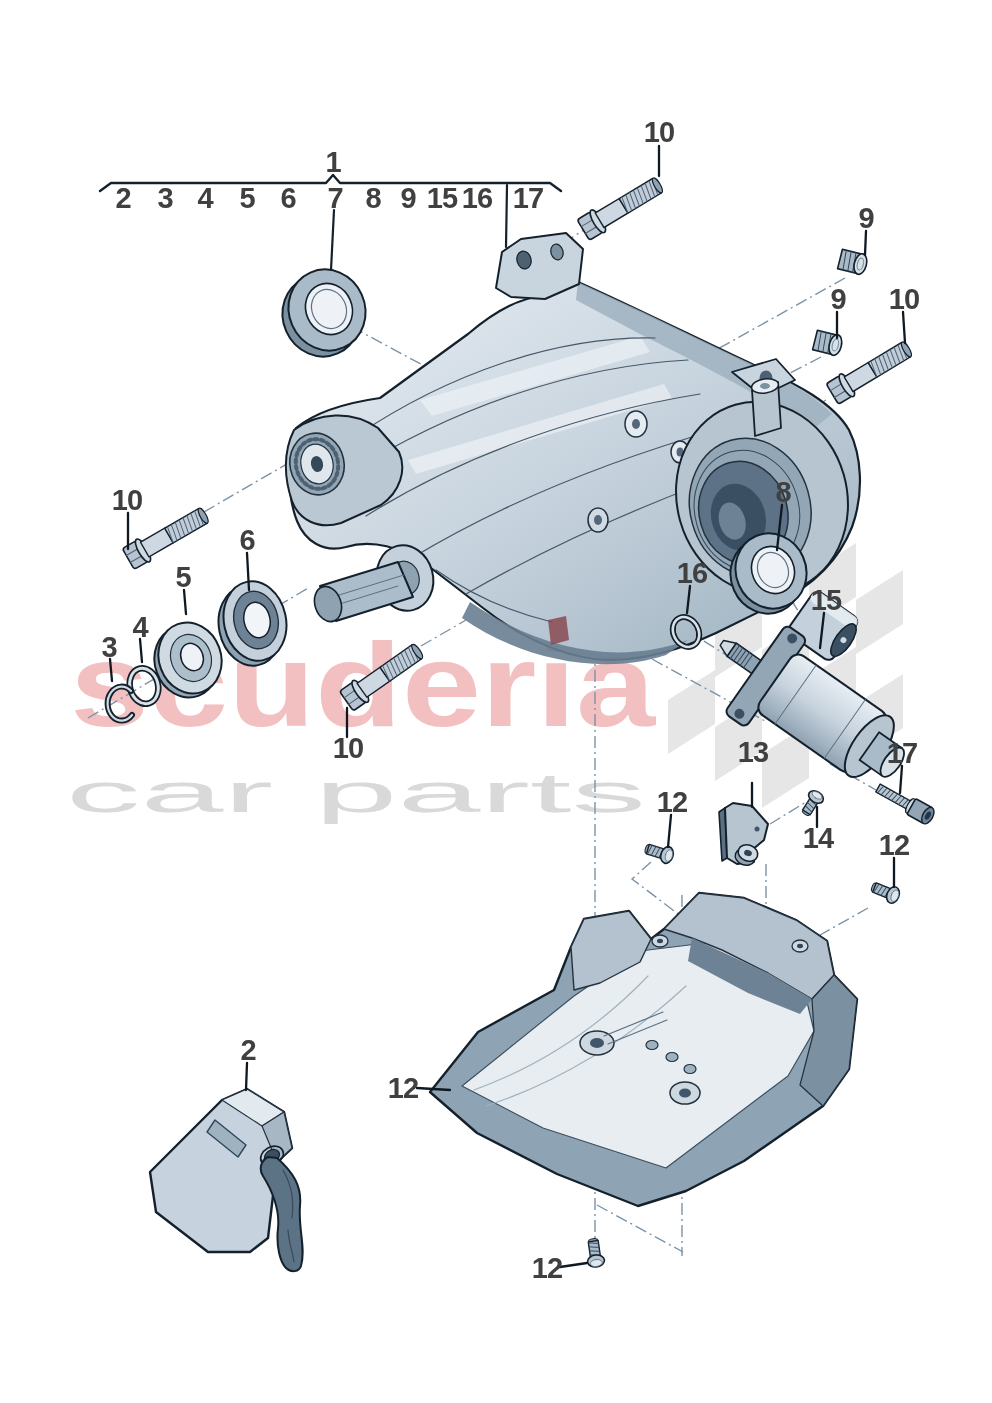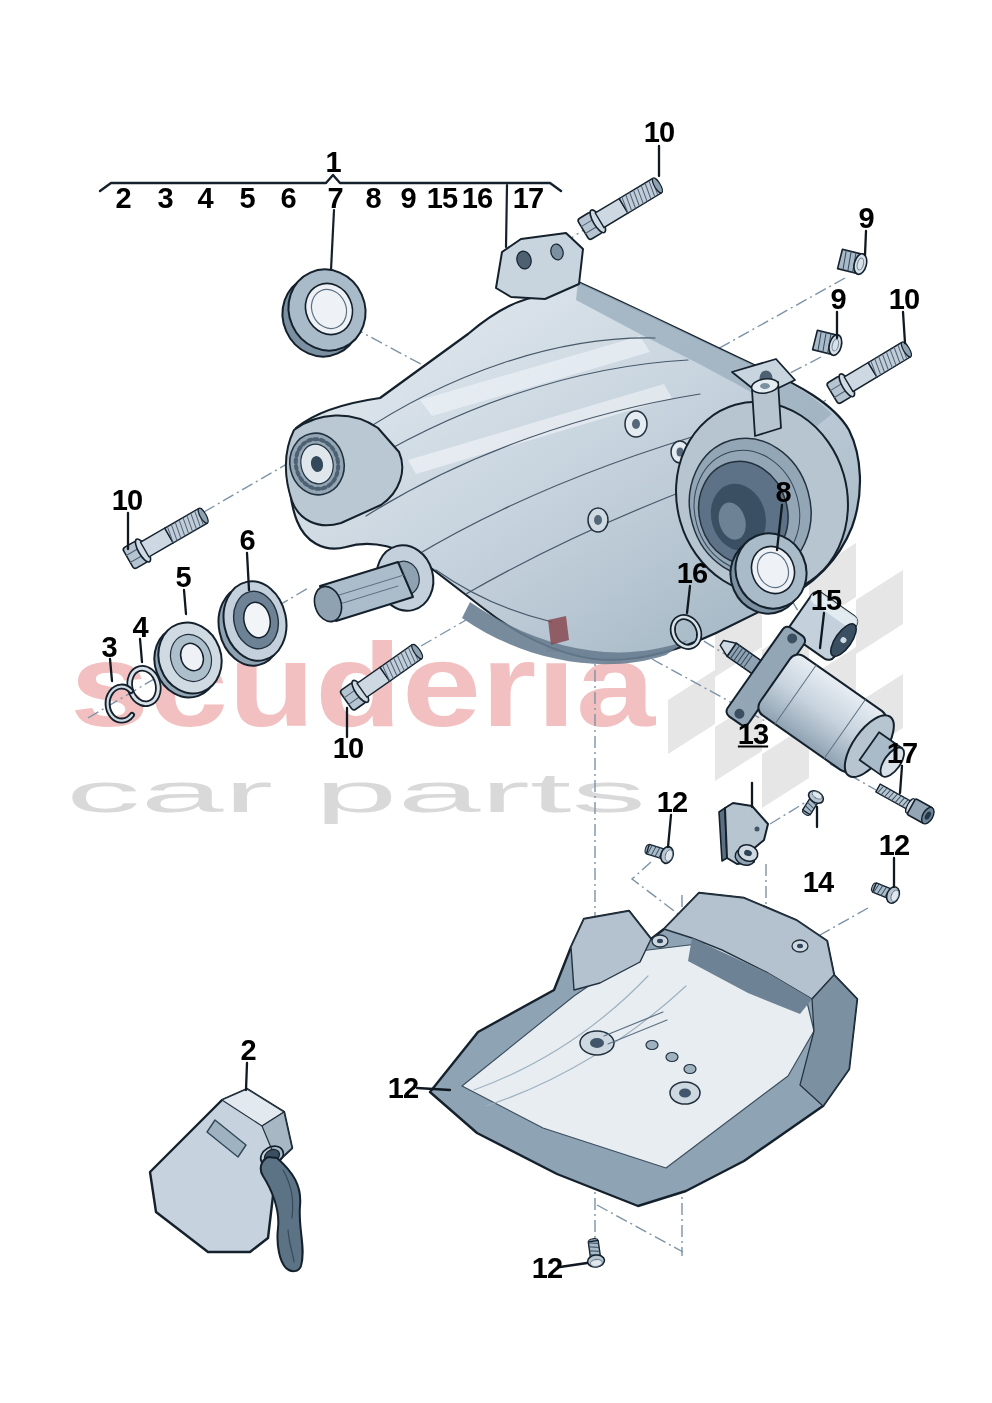--- a/index.html
+++ b/index.html
@@ -3,21 +3,21 @@
 <meta charset="utf-8">
 <style>
   html,body { margin:0; padding:0; background:#fff; }
   .stage {
     position:relative; width:992px; height:1403px; background:#ffffff;
     font-family:"Liberation Sans", sans-serif; overflow:hidden;
   }
   .stage svg { position:absolute; left:0; top:0; }
   .num {
     position:absolute; transform:translate(-50%,-50%);
-    font:700 29px "Liberation Sans", sans-serif; color:#000000;
+    font:700 29px "Liberation Sans", sans-serif; color:#404040;
     letter-spacing:-1px; white-space:nowrap; user-select:none;
   }
   #wm-brand {
     font:700 118px "Liberation Sans", sans-serif;
   }
   #wm-tagline {
     font:400 56px "Liberation Sans", sans-serif;
   }
 </style>
 </head>
@@ -403,22 +403,22 @@
       <div class="num" style="left: 127px; top: 500px;">10</div>
       <div class="num" style="left: 247px; top: 540px;">6</div>
       <div class="num" style="left: 183px; top: 577px;">5</div>
       <div class="num" style="left: 140px; top: 627px;">4</div>
       <div class="num" style="left: 109px; top: 647px;">3</div>
       <div class="num" style="left: 348px; top: 748px;">10</div>
       <div class="num" style="left: 783px; top: 492px;">8</div>
       <div class="num" style="left: 692px; top: 573px;">16</div>
       <div class="num" style="left: 826px; top: 600px;">15</div>
       <div class="num" style="left: 902px; top: 753px;">17</div>
-      <div class="num" style="left: 753px; top: 734px; text-decoration: underline;">13</div>
-      <div class="num" style="left: 818px; top: 838px; margin-top: 44px;">14</div>
+      <div class="num" style="left: 753px; top: 752px;">13</div>
+      <div class="num" style="left: 818px; top: 838px;">14</div>
       <div class="num" style="left: 672px; top: 802px;">12</div>
       <div class="num" style="left: 894px; top: 845px;">12</div>
       <div class="num" style="left: 403px; top: 1088px;">12</div>
       <div class="num" style="left: 547px; top: 1268px;">12</div>
       <div class="num" style="left: 248px; top: 1050px;">2</div>
     </div>
 
 </div>
 
 </body></html>

